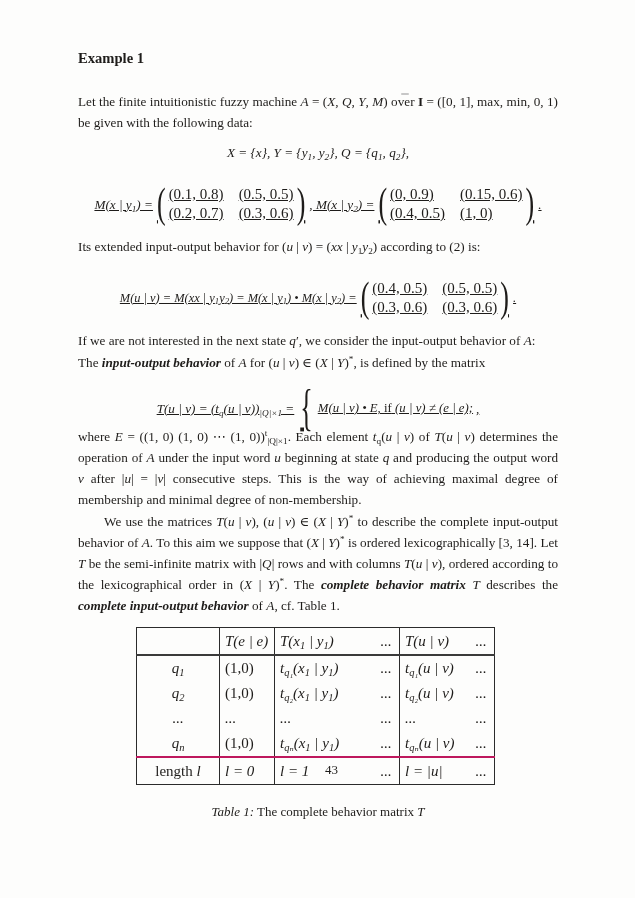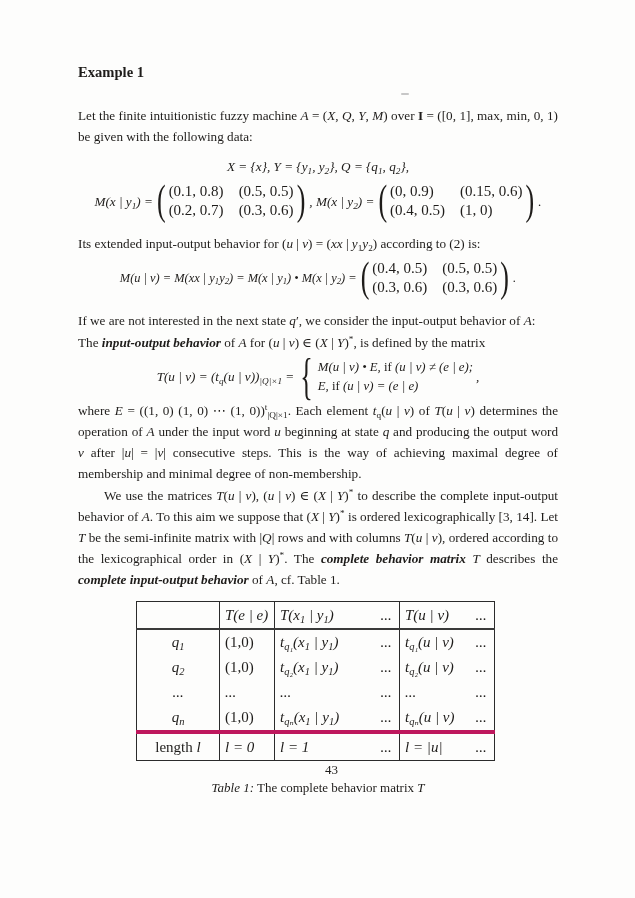--- a/index.html
+++ b/index.html
@@ -3,48 +3,48 @@
 <meta charset="utf-8">
 <style>
   html,body{margin:0;padding:0;}
   body{
     width:635px;height:898px;background:#fdfdfc;
     font-family:"Liberation Serif","DejaVu Serif",serif;
     color:#1e1c1a;
     -webkit-font-smoothing:antialiased;
   }
   .page{position:relative;width:635px;height:898px;overflow:hidden;background:#fdfdfc;}
-  .content{position:absolute;left:78px;top:62px;width:480px;font-size:13.2px;line-height:21px;}
+  .content{position:absolute;left:78px;top:48px;width:480px;font-size:13.2px;line-height:21px;}
   .heading{font-weight:700;font-size:14.6px;margin:0;}
   .para{margin:0;text-align:justify;}
   .mt22{margin-top:22px;} .mt13{margin-top:13px;} .mt5{margin-top:5px;} .mt1{margin-top:1px;}
   .indent{text-indent:26px;}
   .eqline{text-align:center;margin-top:9px;}
-  .eqrow{display:flex;justify-content:center;align-items:center;gap:3px;margin-top:5px;}
+  .eqrow{display:flex;justify-content:center;align-items:center;gap:3px;margin-top:22px;text-decoration:underline;}
   .eqrow.small{font-size:12.4px;}
   .math{font-style:italic;}
   .it{font-style:italic;}
   .bi{font-weight:700;font-style:italic;}
   .bd{font-weight:700;font-style:normal;}
   .up{font-style:normal;}
   sub{font-size:.7em;vertical-align:-.28em;line-height:0;}
   sup{font-size:.7em;vertical-align:.5em;line-height:0;}
   .matrix{display:inline-flex;align-items:center;}
   .mgrid{display:inline-grid;column-gap:15px;row-gap:2px;justify-items:start;padding:1px 2px;
          font-size:15px;line-height:17px;font-style:normal;}
   .paren{font-size:26px;line-height:1;transform:scaleY(1.62);display:inline-block;
          font-weight:400;padding:0 1px;font-style:normal;}
   .brace{font-size:26px;line-height:1;transform:scaleY(1.95);display:inline-block;
          margin:0 2px 0 3px;font-style:normal;}
-  .cases{display:inline-flex;flex-direction:column;gap:1px;}
+  .cases{display:inline-flex;flex-direction:column;gap:9px;}
   .caseline{font-size:12.8px;line-height:18px;text-align:left;}
   .btable{border-collapse:collapse;border:1.4px solid #2b2b2b;margin:11px 0 0 58px;font-size:15px;}
   .btable td{padding:2px 5px;font-style:italic;vertical-align:middle;height:19px;}
   .btable tr.header-row td{border-bottom:2.4px solid #3a3a3a;height:22px;}
-  .btable tr.length-row td{border-top:4px solid #be185d;height:22px;}
+  .btable tr.length-row td{border-top:2px solid #be185d;height:22px;}
   .btable td.c0{width:72px;text-align:center;border-right:1px solid #2b2b2b;}
   .btable td.c1{width:44px;border-right:1px solid #2b2b2b;}
   .btable td.c2{width:88px;}
   .btable td.c3{width:16px;border-right:1px solid #2b2b2b;text-align:center;}
   .btable td.c4{width:58px;}
   .btable td.c5{width:16px;text-align:center;}
   .caption{text-align:center;margin-top:16px;font-size:13px;}
   .pagenum{position:absolute;left:0;top:762px;width:635px;text-align:center;font-size:13px;padding-left:14px;}
   .artifact{position:absolute;left:401px;top:93px;width:8px;height:2px;background:#9a9a9a;opacity:.55;border-radius:1px;}
 </style>
@@ -108,21 +108,20 @@
     </div>
 
     <p class="para mt13">If we are not interested in the next state <span class="it">q</span>′, we consider the input-output behavior of <span class="it">A</span>:</p>
     <p class="para mt1">The <span class="bi">input-output behavior</span> of <span class="it">A</span> for (<span class="it">u</span> | <span class="it">v</span>) ∈ (<span class="it">X</span> | <span class="it">Y</span>)<sup>*</sup>, is defined by the matrix</p>
 
     <div class="eqrow">
       <span class="math">T(u | v) = (t<sub>q</sub>(u | v))<sub>|Q|×1</sub> = </span>
       <span class="brace">{</span>
       <span class="cases">
         <span class="math caseline">M(u | v) • E, <span class="up">if</span> (u | v) ≠ (e | e);</span>
-        <span class="math caseline">E, <span class="up">if</span> (u | v) = (e | e)</span>
       </span>
       <span class="math">,</span>
     </div>
 
     <p class="para mt5">where <span class="it">E</span> = ((1, 0)  (1, 0)  ⋯ (1, 0))<sup>t</sup><sub>|Q|×1</sub>. Each element <span class="it">t</span><sub>q</sub>(<span class="it">u</span> | <span class="it">v</span>) of <span class="it">T</span>(<span class="it">u</span> | <span class="it">v</span>) determines the operation of <span class="it">A</span> under the input word <span class="it">u</span> beginning at state <span class="it">q</span> and producing the output word <span class="it">v</span> after |<span class="it">u</span>| = |<span class="it">v</span>| consecutive steps. This is the way of achieving maximal degree of membership and minimal degree of non-membership.</p>
     <p class="para mt1 indent">We use the matrices <span class="it">T</span>(<span class="it">u</span> | <span class="it">v</span>), (<span class="it">u</span> | <span class="it">v</span>) ∈ (<span class="it">X</span> | <span class="it">Y</span>)<sup>*</sup> to describe the complete input-output behavior of <span class="it">A</span>. To this aim we suppose that (<span class="it">X</span> | <span class="it">Y</span>)<sup>*</sup> is ordered lexicographically [3, 14]. Let <span class="it">T</span> be the semi-infinite matrix with |<span class="it">Q</span>| rows and with columns <span class="it">T</span>(<span class="it">u</span> | <span class="it">v</span>), ordered according to the lexicographical order in (<span class="it">X</span> | <span class="it">Y</span>)<sup>*</sup>. The <span class="bi">complete behavior matrix</span> <span class="it">T</span> describes the <span class="bi">complete input-output behavior</span> of <span class="it">A</span>, cf. Table 1.</p>
 
     <table class="btable">
       <tbody>
           <tr class="header-row">

